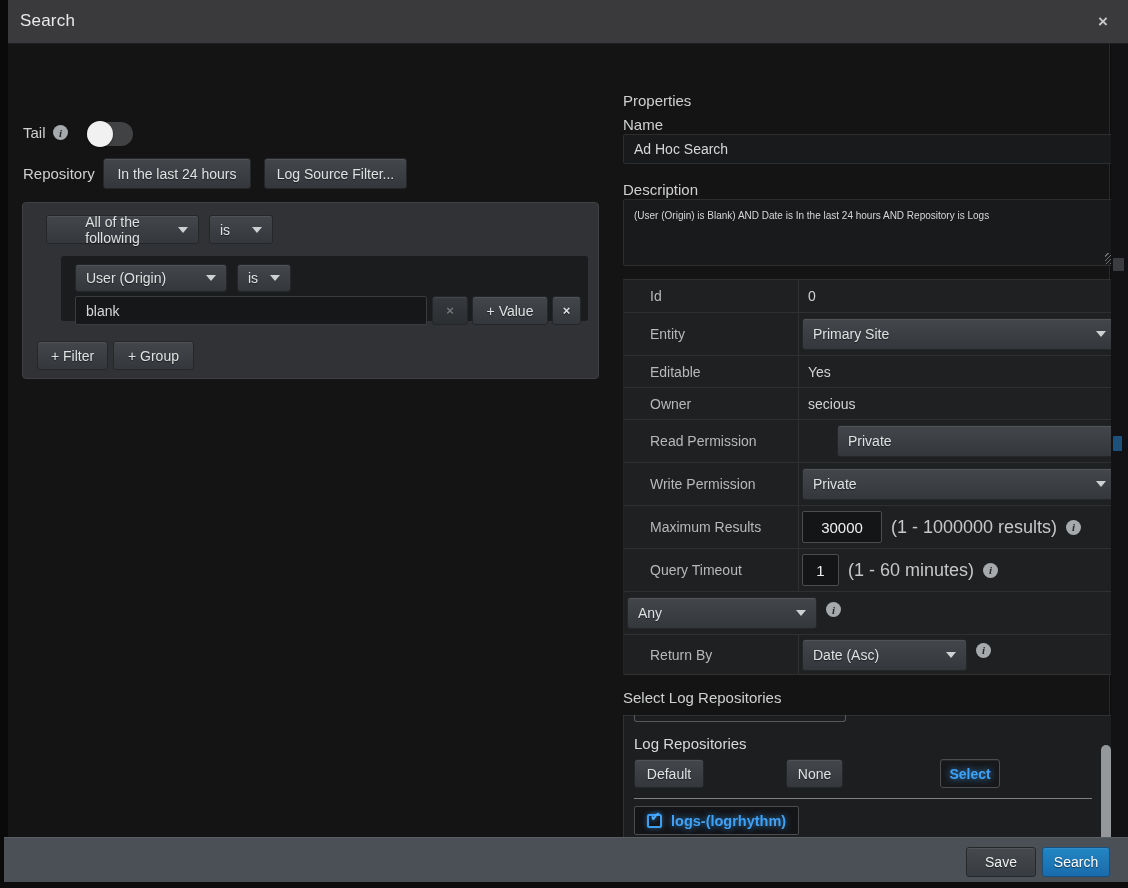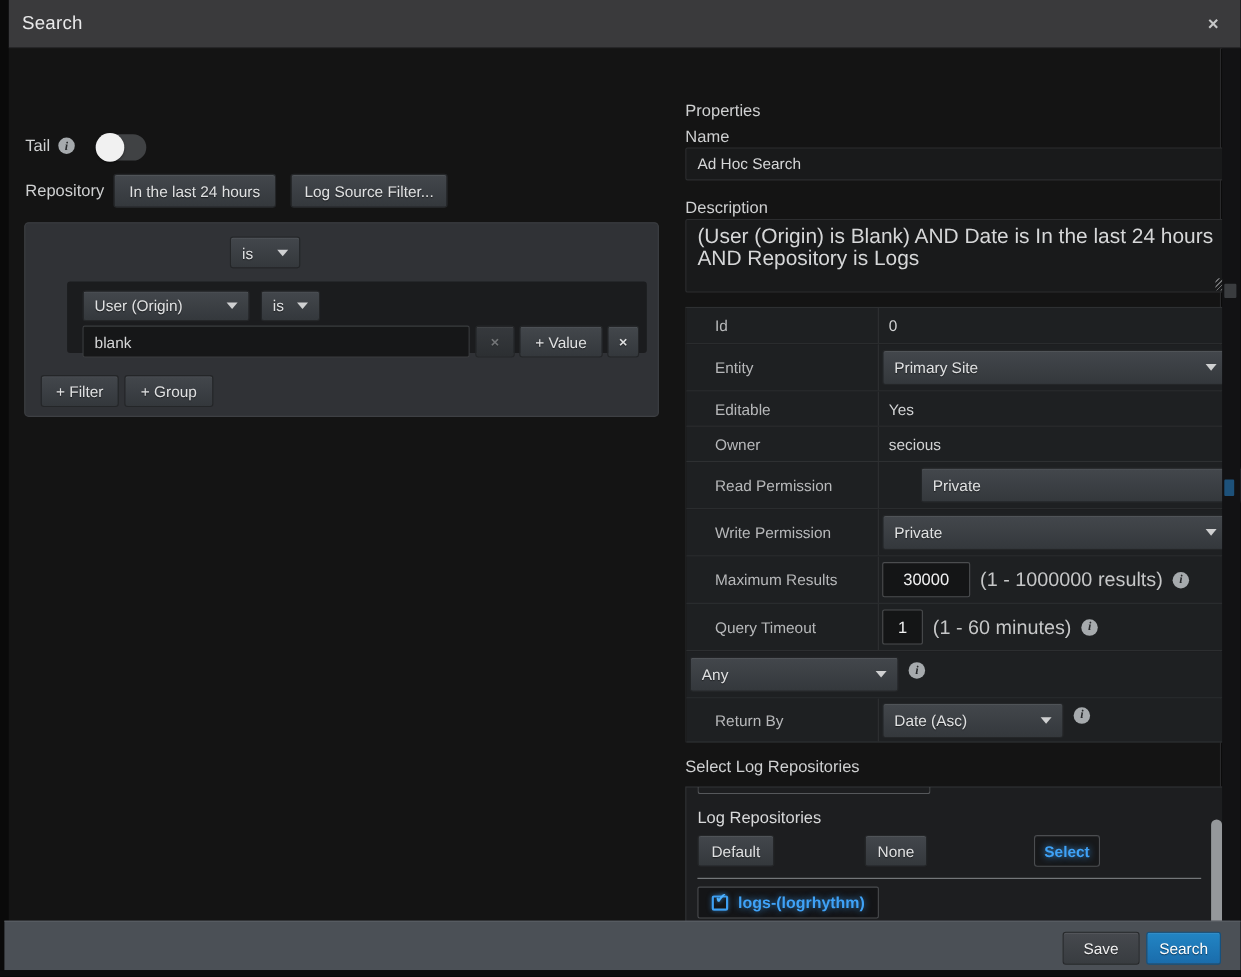--- a/index.html
+++ b/index.html
@@ -48,21 +48,21 @@
   .btn-remove-filter { position:absolute; left:491px; top:40px; width:29px; height:29px; font-weight:bold; font-size:13px; }
   .btn-add-filter { position:absolute; left:14px; top:138px; width:71px; height:29px; }
   .btn-add-group { position:absolute; left:90px; top:138px; width:81px; height:29px; }
 
   
   .right-pane { position:absolute; left:615px; top:44px; width:495px; height:793px; }
   .props-heading { position:absolute; left:0; top:4px; }
   .name-label { position:absolute; left:0; top:28px; }
   .name-input { position:absolute; left:0; top:46px; width:495px; height:30px; background:#191a1b; border:1px solid #2c2d2f; }
   .desc-label { position:absolute; left:0; top:93px; }
-  .desc-box { position:absolute; left:0; top:111px; width:495px; height:67px; background:#191a1b; border:1px solid #2c2d2f; border-radius:2px; color:#d6d7d8; font-size:19px; line-height:20px; padding:6px 10px; }
+  .desc-box { position:absolute; left:0; top:111px; width:495px; height:67px; background:#191a1b; border:1px solid #2c2d2f; border-radius:2px; color:#d6d7d8; font-size:10px; line-height:20px; padding:6px 10px; }
   .resize-handle { position:absolute; right:1px; bottom:1px; width:11px; height:11px; background:repeating-linear-gradient(135deg, transparent 0 2px, #6f7072 2px 3px); }
 
   .prop-table { position:absolute; left:0; top:191px; width:495px; border-top:1px solid #2e3032; border-left:1px solid #232425; border-right:1px solid #232425; }
   .prop-row { display:flex; align-items:center; background:#1e2022; border-bottom:1px solid #2e3032; }
   .prop-row .cell-label { width:175px; flex:none; align-self:stretch; display:flex; align-items:center; padding-left:26px; border-right:1px solid #2e3032; color:#b7b8ba; font-size:14px; }
   .prop-row .cell-value { flex:1; display:flex; align-items:center; padding-left:3px; color:#d2d3d4; font-size:14px; gap:9px; }
   .prop-row .plain { padding-left:6px; }
   .dd-wide { width:315px; height:32px; }
   .num-field { height:32px; justify-content:center; padding:0; color:#f0f0f1; font-size:15px; background:#141516; border:1px solid #4b4d4f; }
   .hint { color:#c6c7c8; font-size:18px; }
@@ -109,20 +109,24 @@
     <span class="info-icon tail-info">i</span>
     <div class="toggle">
       <div class="knob"></div>
     </div>
 
     <span class="lbl timeframe-label">Repository</span>
     <div class="btn btn-timeframe">In the last 24 hours</div>
     <div class="btn btn-logsource">Log Source Filter...</div>
 
     <div class="filter-group">
+      <div class="btn dd dd-match">
+        <span>All of the following</span>
+        <span class="caret"></span>
+      </div>
       <div class="btn dd dd-match-op">
         <span>is</span>
         <span class="caret"></span>
       </div>
 
       <div class="inner-panel">
         <div class="btn dd dd-field">
           <span>User (Origin)</span>
           <span class="caret"></span>
         </div>

